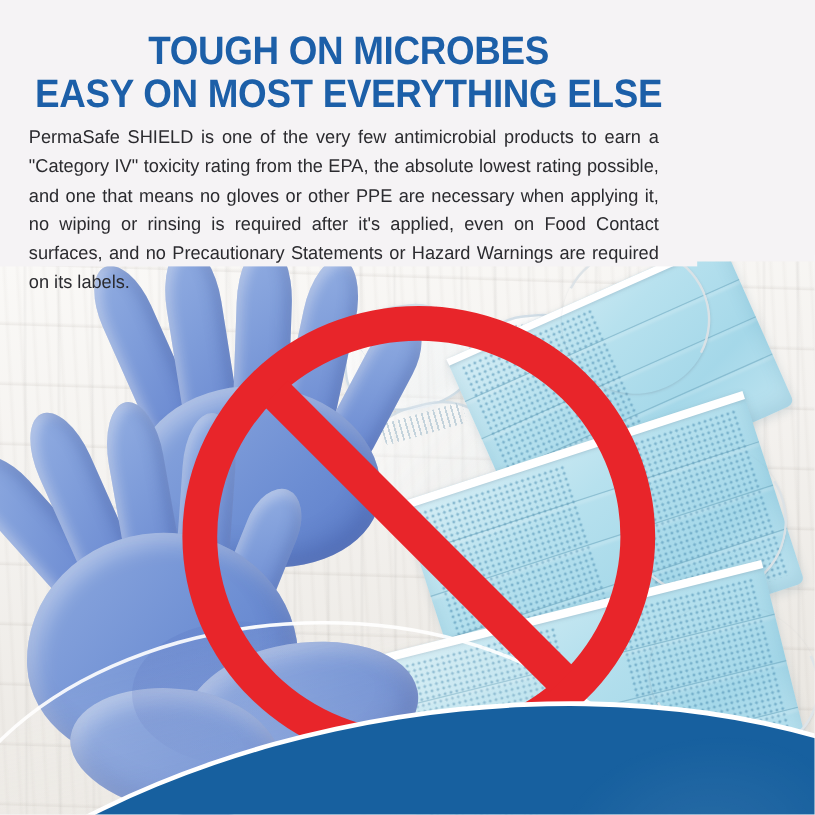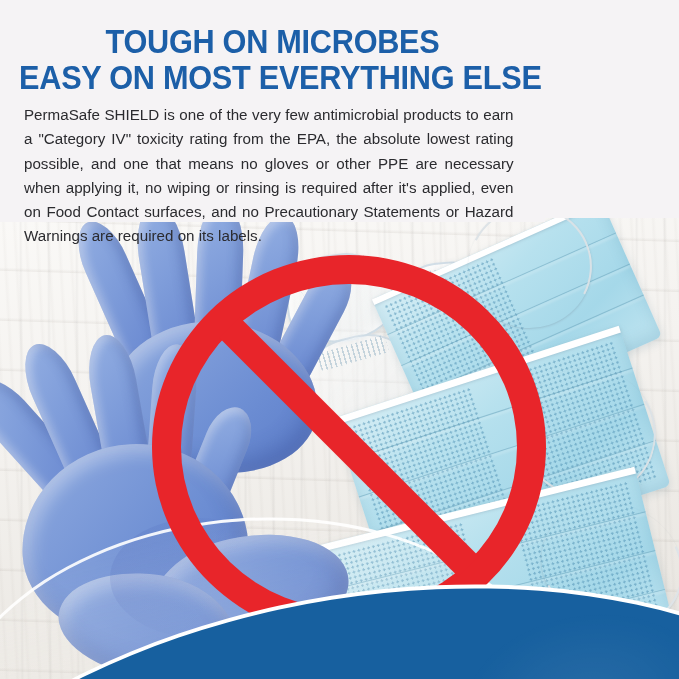--- a/index.html
+++ b/index.html
@@ -17,20 +17,21 @@
   }
 
   
   .text-zone {
     position: absolute;
     left: 0; top: 0;
     width: 545px;
     height: 222px;
     background: #f5f3f5;
     z-index: 5;
+    padding-left: 36px;
   }
   .headline {
     position: absolute;
     left: 0; right: 0;
     top: 24px;
     text-align: center;
     color: #1c5fa8;
     font-weight: bold;
     font-size: 33px;
     line-height: 36px;

